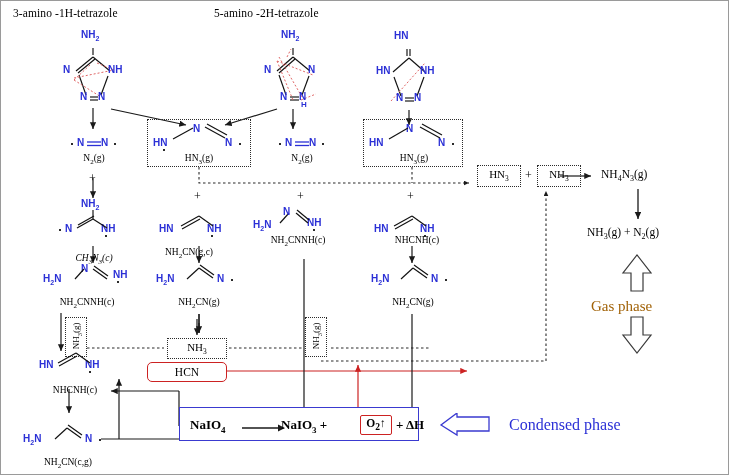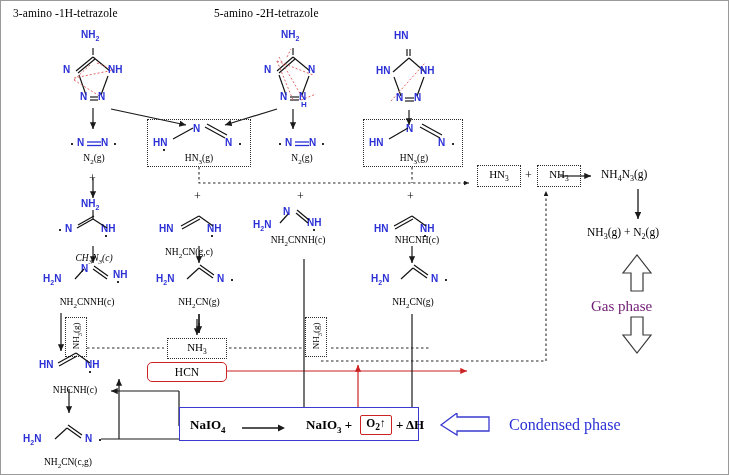--- a/index.html
+++ b/index.html
@@ -45,21 +45,21 @@
   .redbox{
     position:absolute;border:1.3px solid #cc2222;border-radius:5px;box-sizing:border-box;
     display:flex;align-items:center;justify-content:center;
     font-size:11.5px;color:#000;background:#fff;
   }
   .eqtext{
     position:absolute;font-size:11.5px;color:#000;white-space:nowrap;
   }
   .eqtext sub{font-size:8px;}
   .gasphase{
-    position:absolute;font-size:15px;color:#701a75;white-space:nowrap;
+    position:absolute;font-size:15px;color:#a16207;white-space:nowrap;
   }
   .condensed{
     position:absolute;font-size:16px;color:#2b30d6;white-space:nowrap;
     font-family:"Liberation Serif",serif;
   }
   .bluebox{
     position:absolute;border:1.4px solid #3a3ad0;box-sizing:border-box;background:#fff;
     display:flex;align-items:center;
   }
   .naio{
@@ -399,21 +399,21 @@
     <span>HCN</span>
   </div>
 
 
   <div class="bluebox" style="left:178px;top:406px;width:240px;height:34px;">
     <div class="naio" style="left:10px;top:9px;">NaIO<sub>4</sub></div>
     <svg class="abs" style="left:62px;top:15px;width:46px;height:12px;">
       <line x1="0" y1="5" x2="36" y2="5" stroke="#1a1a1a" stroke-width="1.4"></line>
       <path d="M36,1.5 L43,5 L36,8.5 z" fill="#1a1a1a"></path>
     </svg>
-    <div class="naio" style="left:126px;top:9px;">NaIO<sub>3</sub> +</div>
+    <div class="naio" style="left:101px;top:9px;">NaIO<sub>3</sub> +</div>
     <div class="redbox" style="left:180px;top:7px;width:32px;height:20px;border-radius:2px;font-weight:bold;">
       <span>O<sub>2</sub>↑</span>
     </div>
     <div class="naio" style="left:216px;top:9px;">+ ΔH</div>
   </div>
 
   <svg class="abs" style="left:438px;top:412px;width:56px;height:24px;">
     <path d="M50,4 L18,4 L18,0 L2,12 L18,22 L18,18 L50,18 z" fill="#ffffff" stroke="#3a3ad0" stroke-width="1.3"></path>
   </svg>
   <div class="condensed" style="left:508px;top:415px;">Condensed phase</div>

